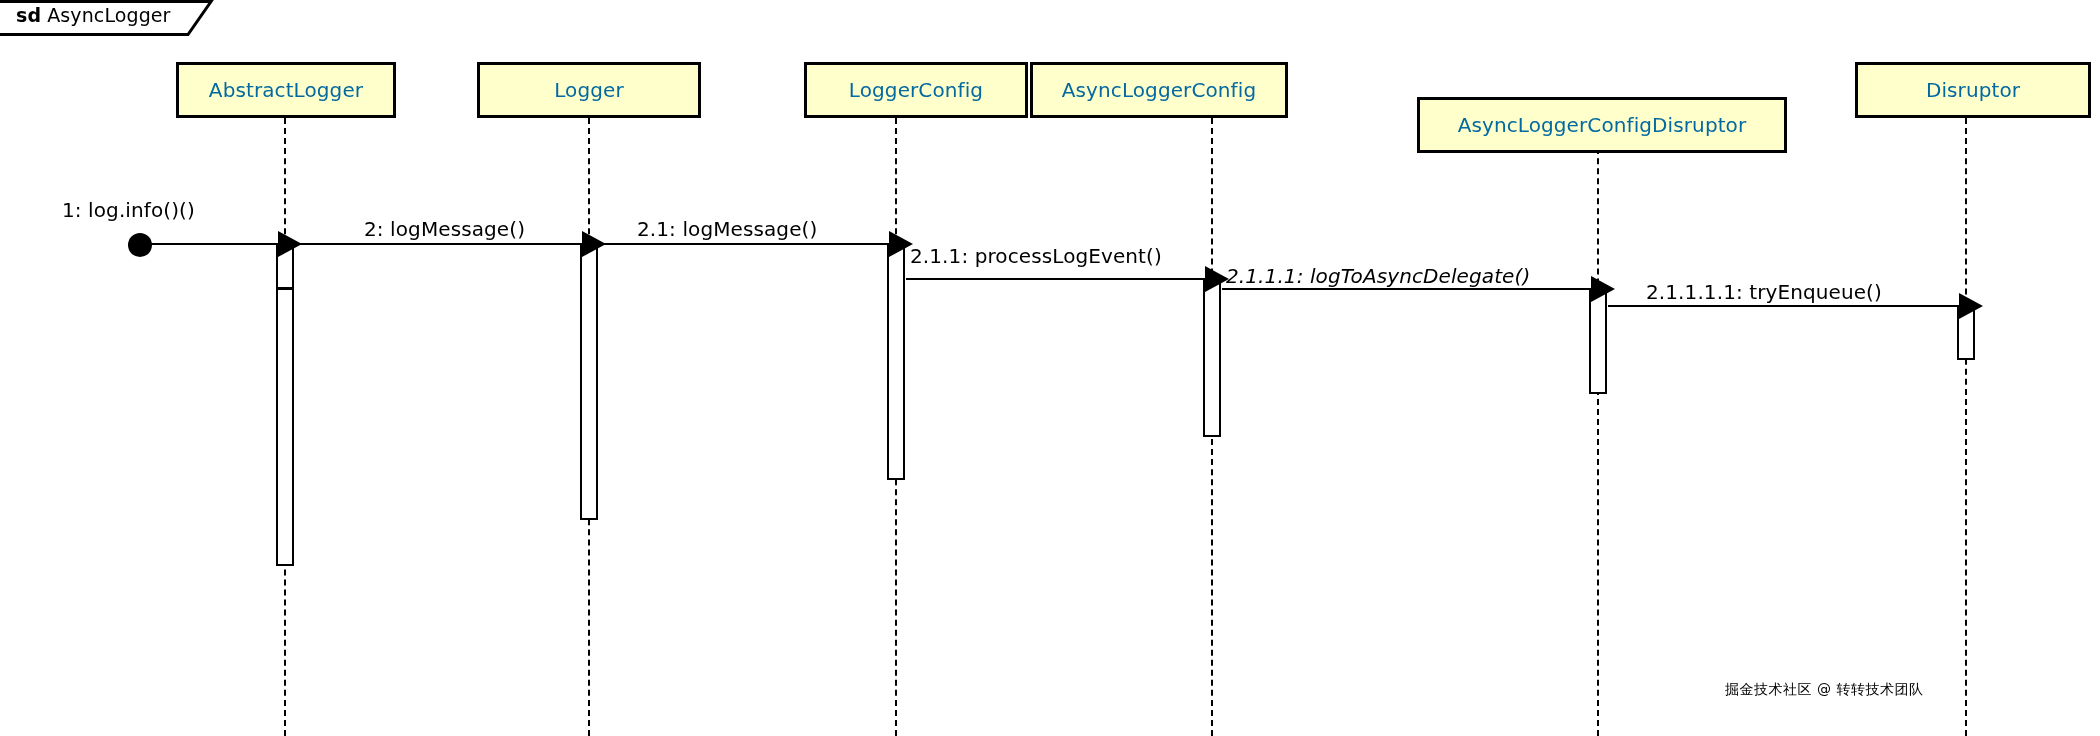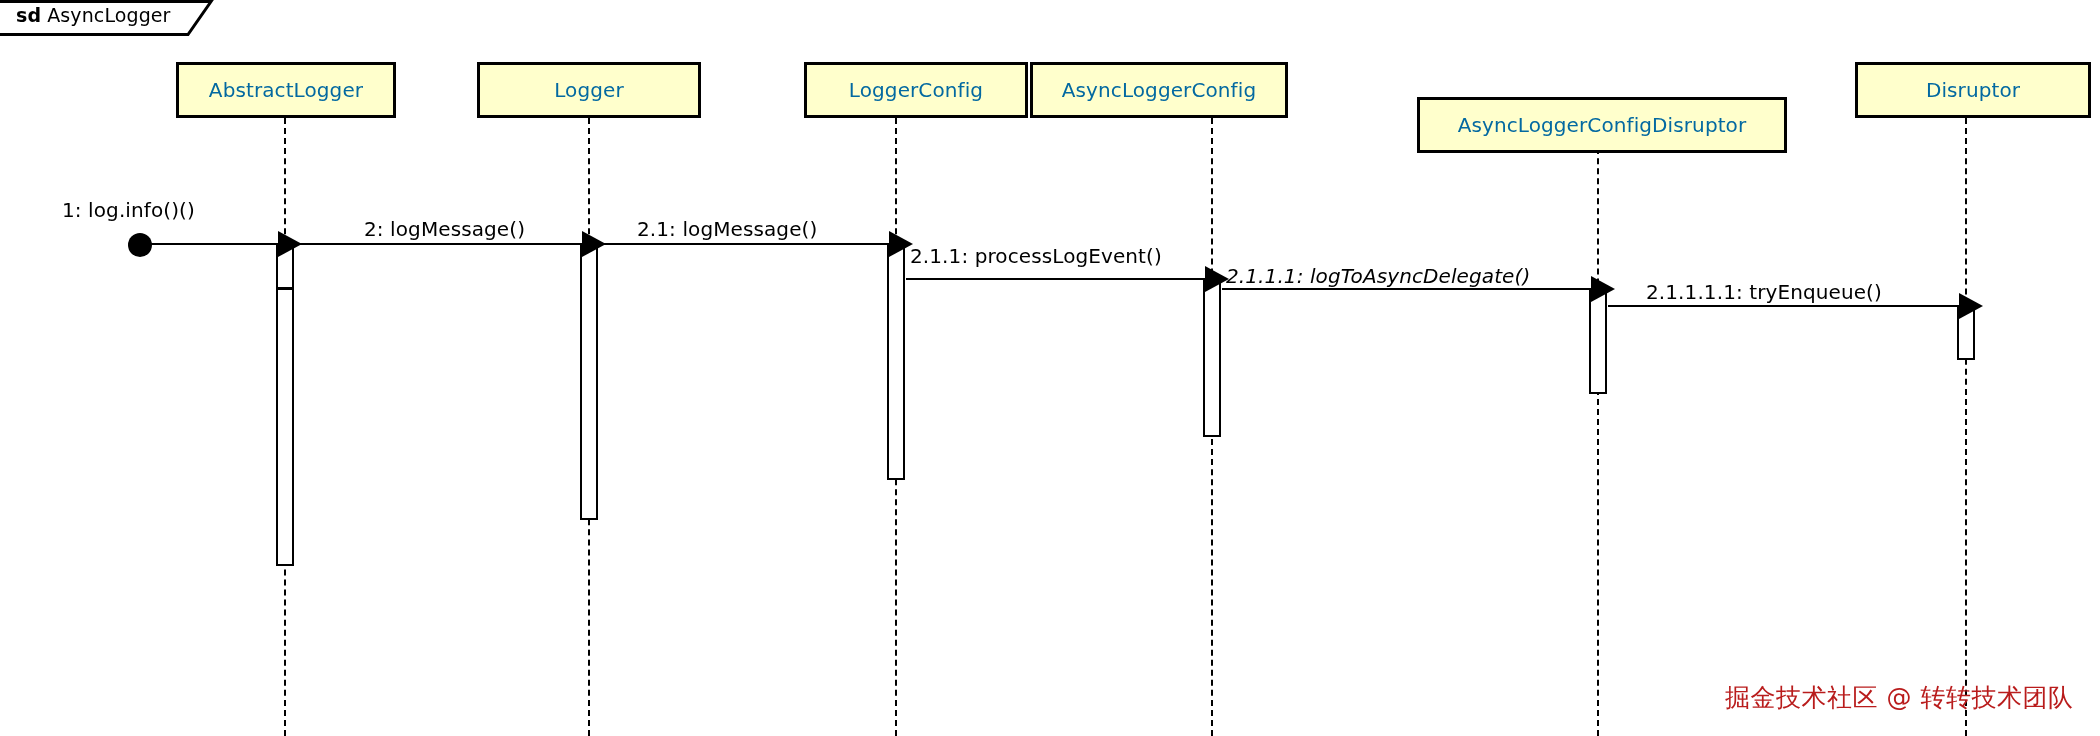--- a/index.html
+++ b/index.html
@@ -105,22 +105,22 @@
     position: absolute;
     width: 24px;
     height: 24px;
     border-radius: 50%;
     background: #000000;
     z-index: 3;
   }
   
   .watermark {
     position: absolute;
-    font-size: 25px;
-    color: #b91c1c;
+    font-size: 14px;
+    color: #000000;
     white-space: nowrap;
     z-index: 6;
     letter-spacing: 0.5px;
   }
 </style>
 </head>
 <body>
 
 <div id="diagram">
 

